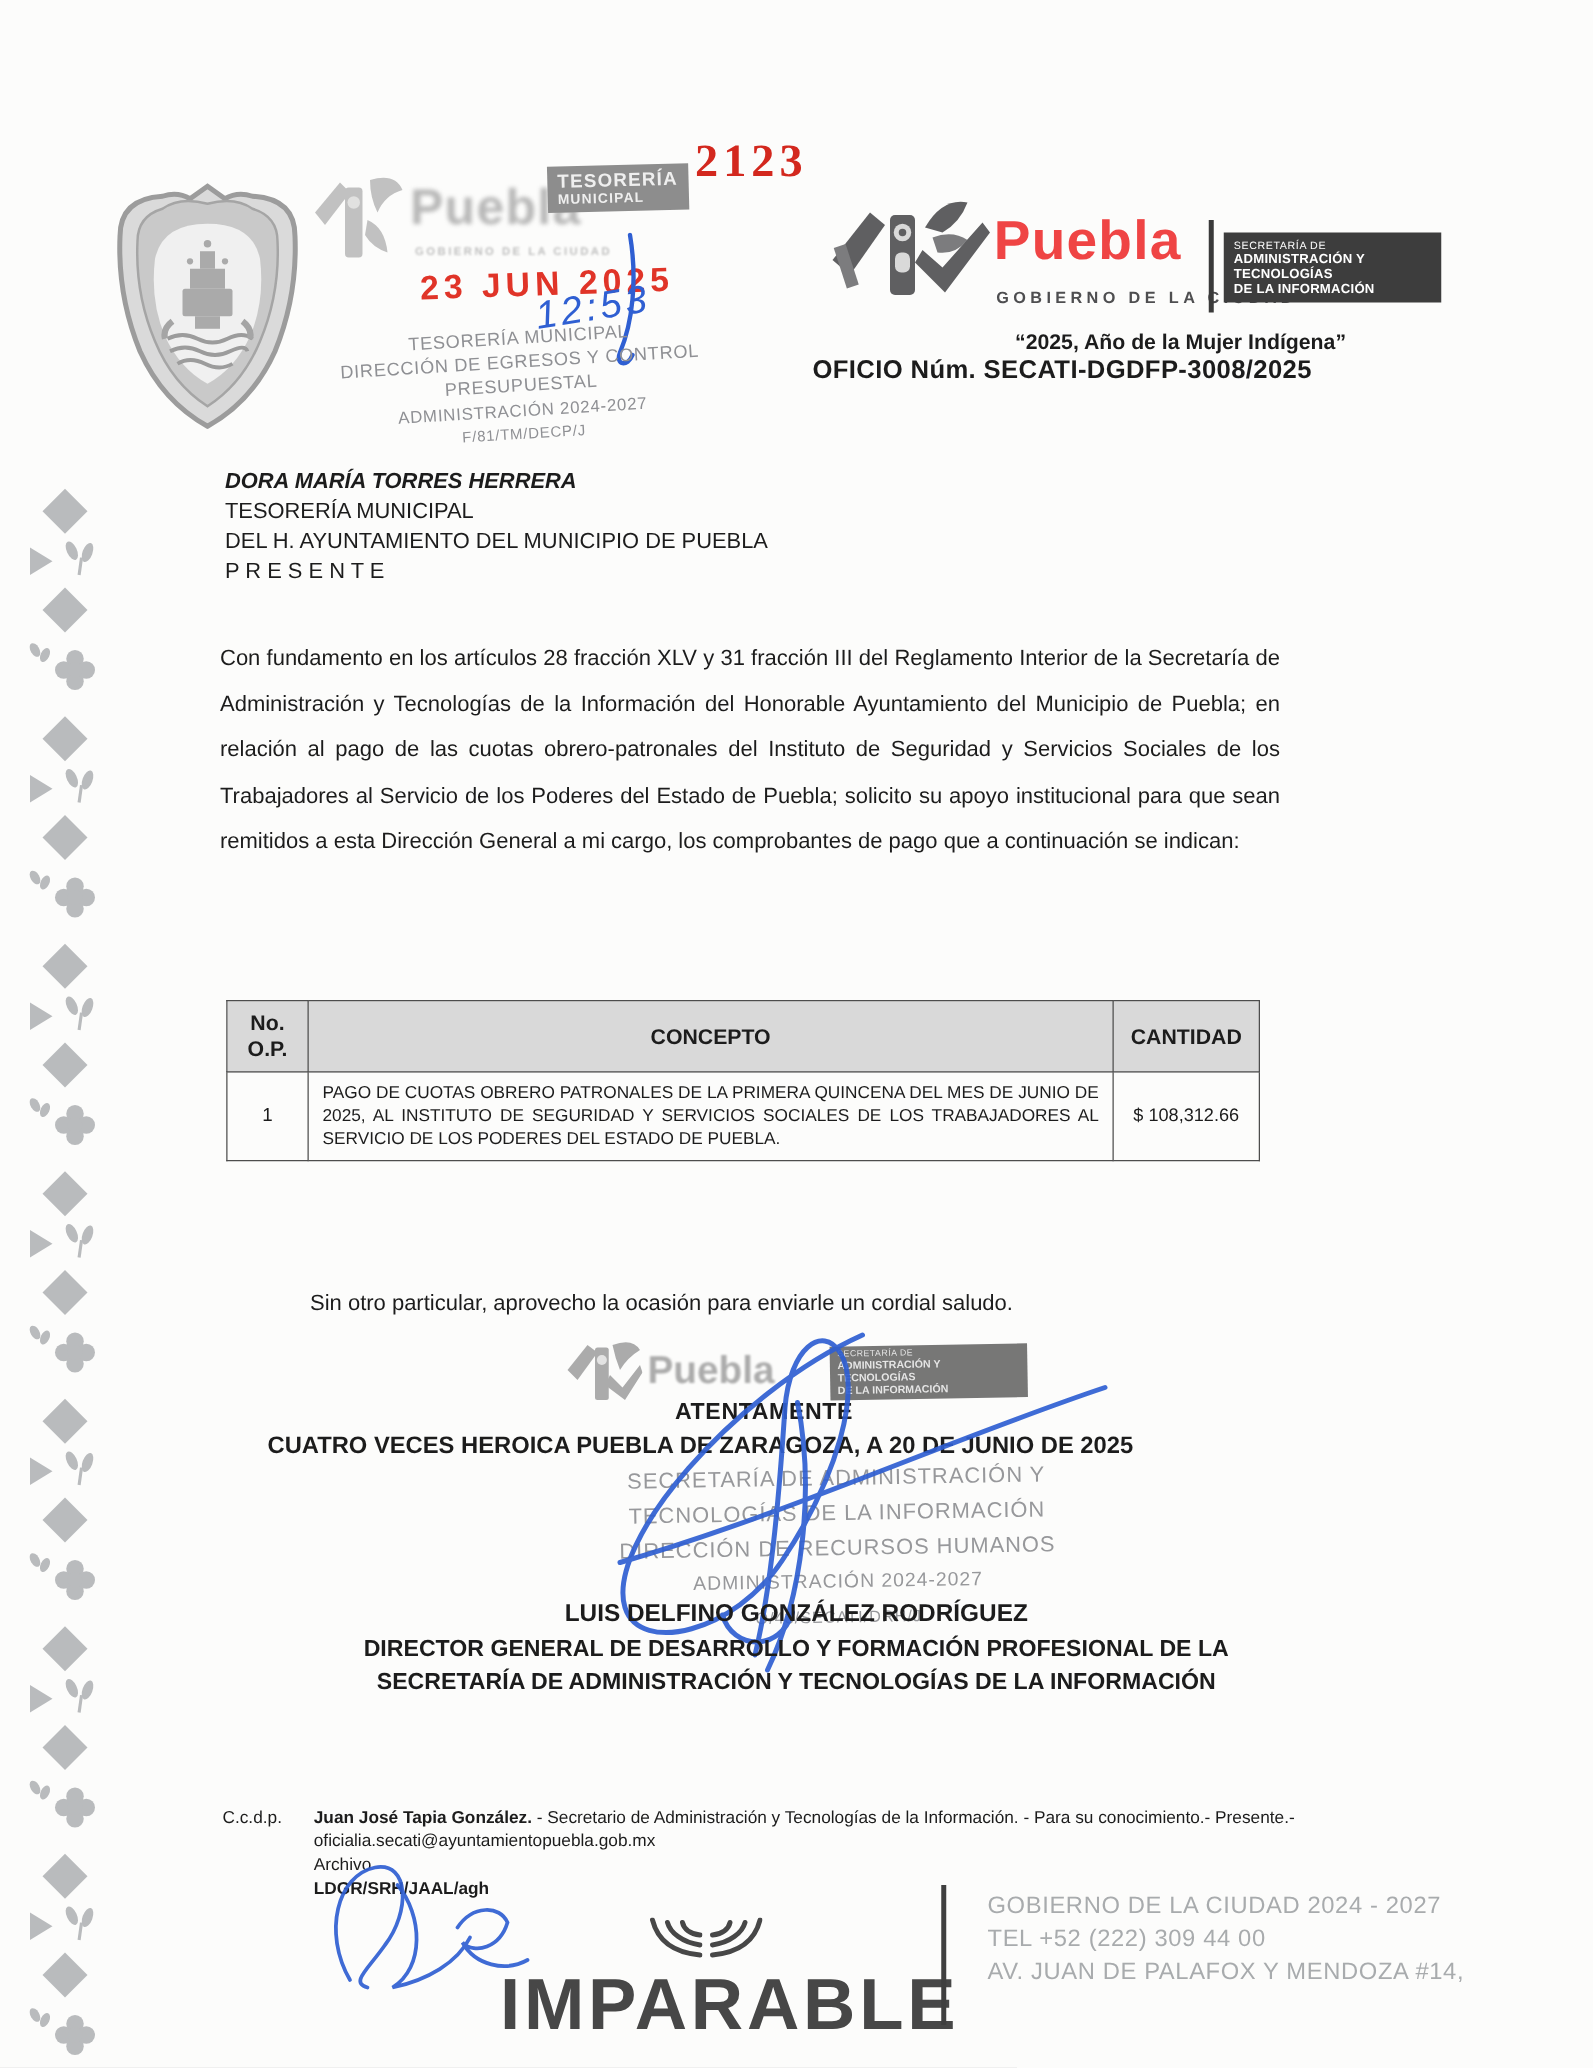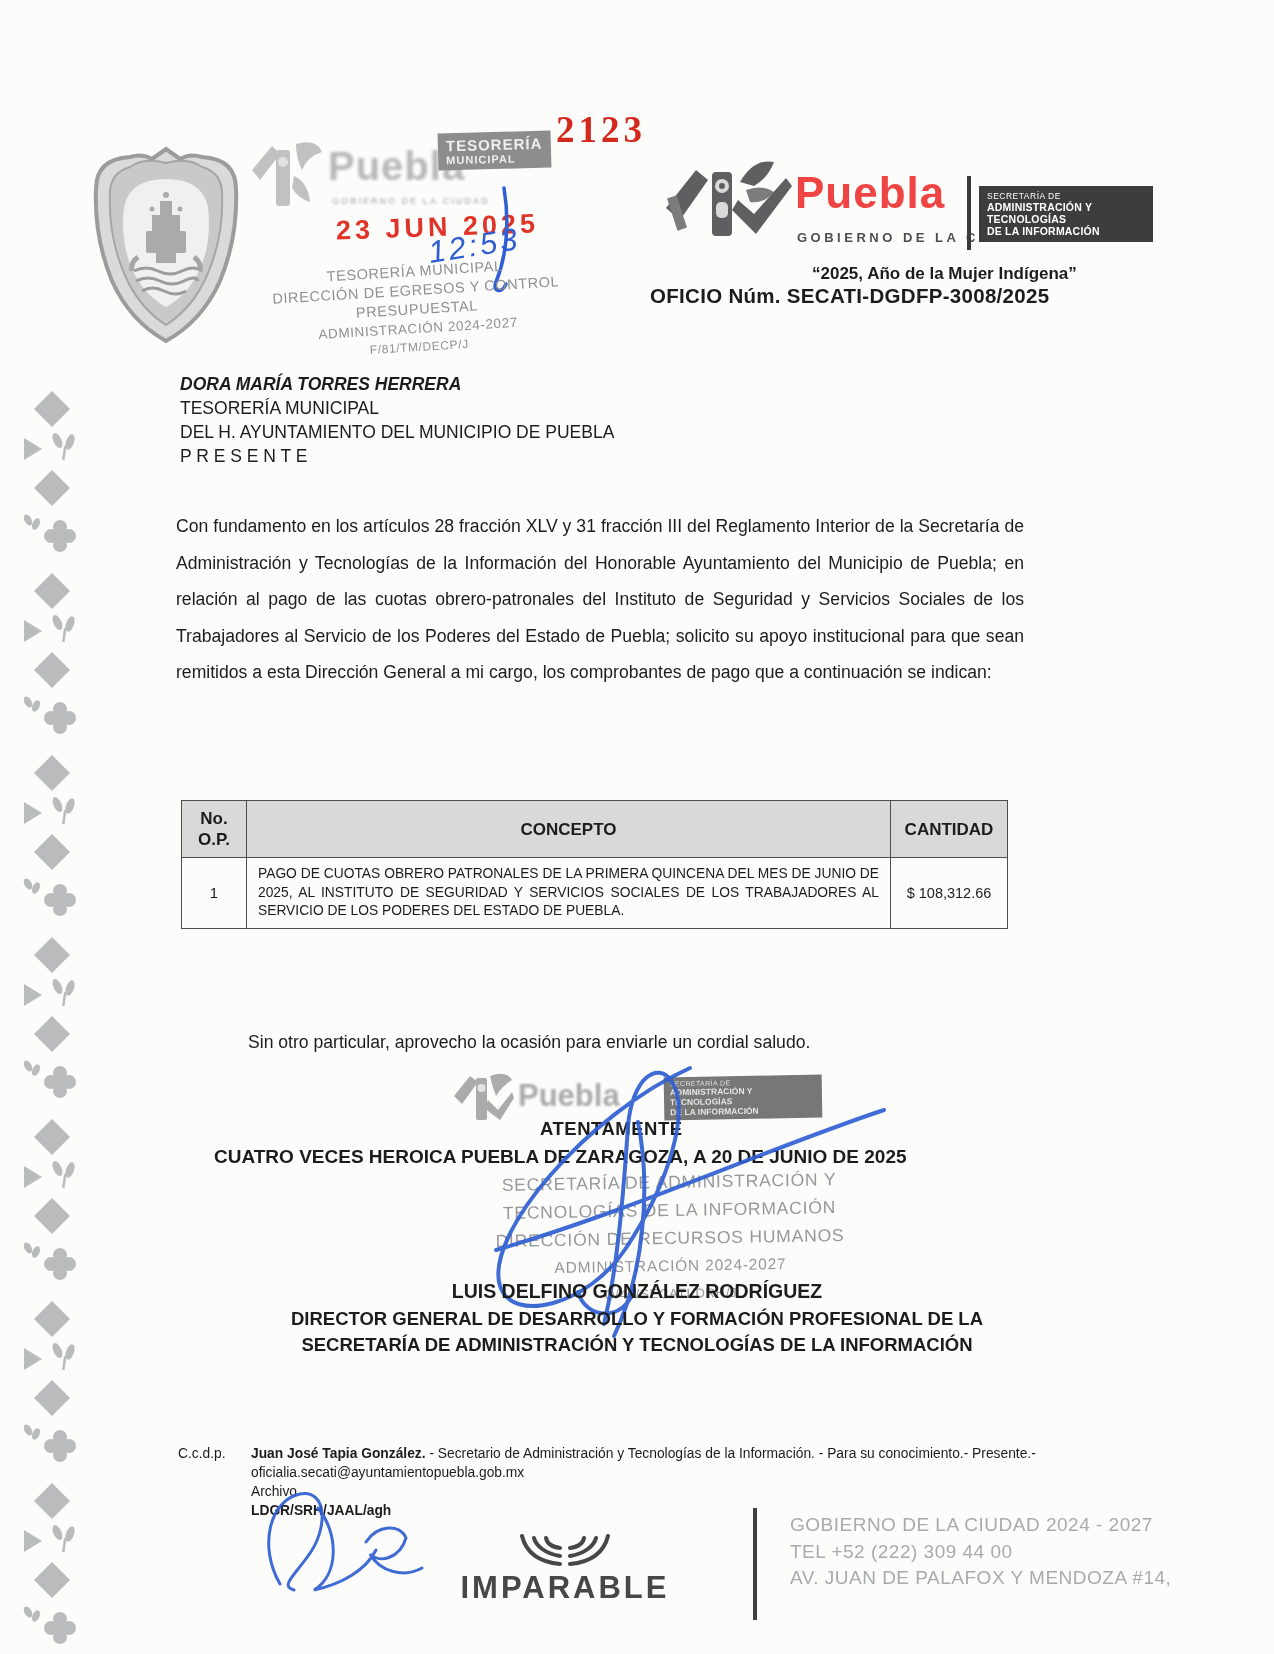--- a/index.html
+++ b/index.html
@@ -63,21 +63,21 @@
   .rh-stamp div:nth-child(4){font-size:15.5px;}
   .rh-stamp div:nth-child(5){font-size:13px;}
   .signer{text-align:center;font-weight:bold;}
   .signer-name{font-size:19.5px;}
   .signer-title{font-size:18.5px;white-space:nowrap;}
   
   .cc{font-size:13.8px;line-height:19px;}
   .cc .b{font-weight:bold;}
   
   .slogan-top{font-size:24px;font-weight:bold;letter-spacing:10px;color:#474747;}
-  .slogan-bottom{font-size:31px;font-weight:bold;letter-spacing:3px;color:#474747;}
+  .slogan-bottom{font-size:58px;font-weight:bold;letter-spacing:3px;color:#474747;}
   .foot-bar{width:4px;height:112px;background:#3f3f3f;}
   .contact{color:#a8abad;font-size:19px;line-height:26.5px;letter-spacing:.5px;}
   
   .pattern-col{left:20px;top:388px;display:flex;flex-direction:column;}
   svg{display:block;}
 </style>
 </head>
 <body>
 
 <div class="page">

